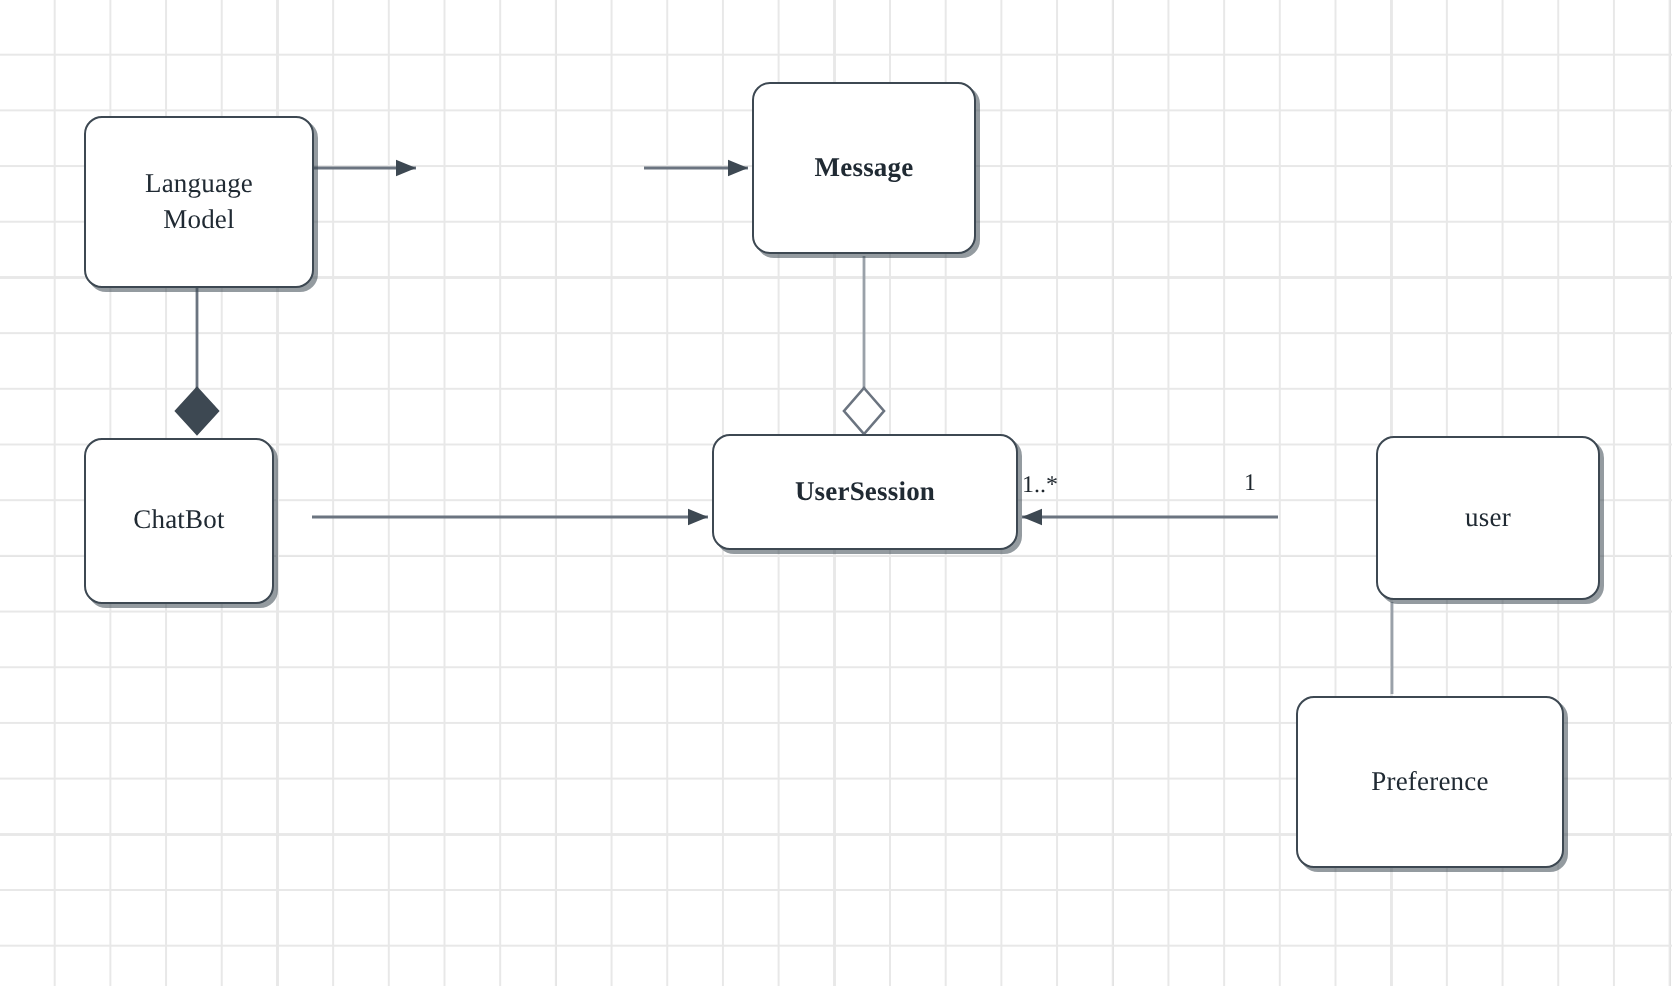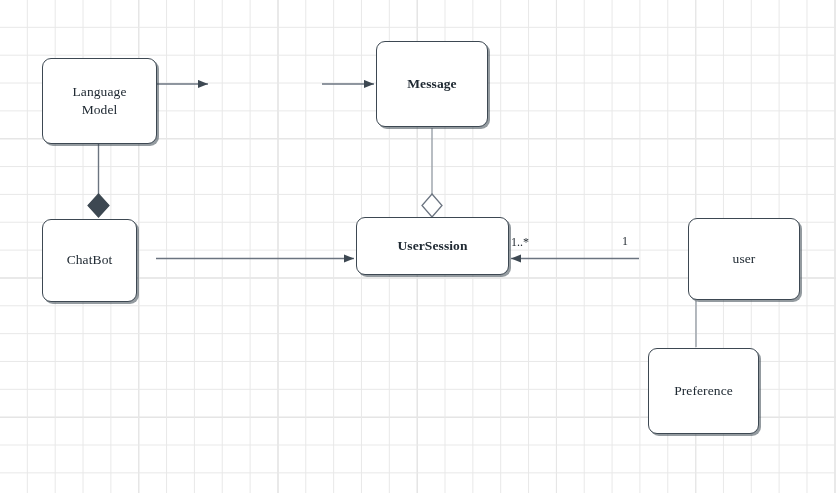--- a/index.html
+++ b/index.html
@@ -120,21 +120,21 @@
   </div>
 
   <div class="uml-node" style="left:356px; top:217px; width:153px; height:58px;font-weight:bold;">
     <span>UserSession</span>
   </div>
 
   <div class="uml-node" style="left:640px; top:218px; width:112px; height:82px;margin-left:48px;">
     <span>user</span>
   </div>
 
-  <div class="uml-node" style="left:648px; top:348px; width:111px; height:86px;justify-content:center;">
+  <div class="uml-node" style="left:648px; top:348px; width:134px; height:86px;justify-content:center;">
     <span>Preference</span>
   </div>
 
   <div class="edge-label" style="left:511px; top:235px;">1..*</div>
 
   <div class="edge-label" style="left:622px; top:234px;">1</div>
 
 </div>
 
 </body></html>

